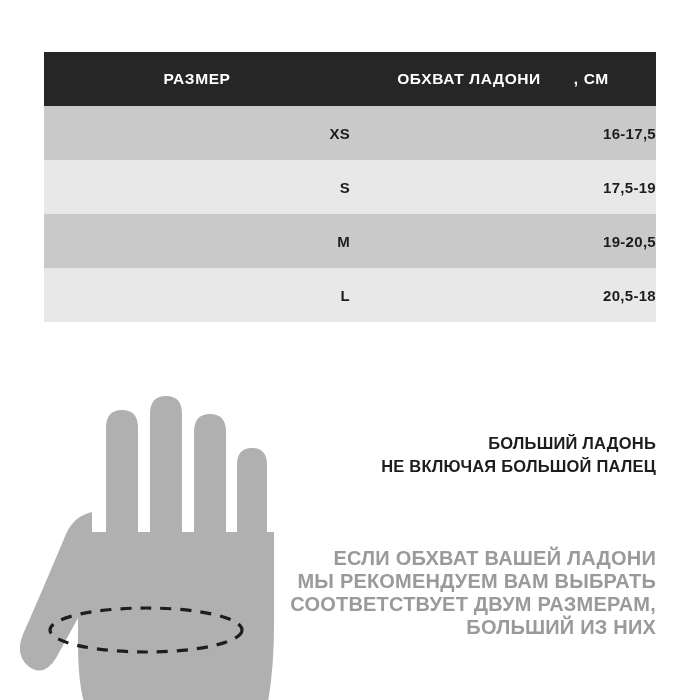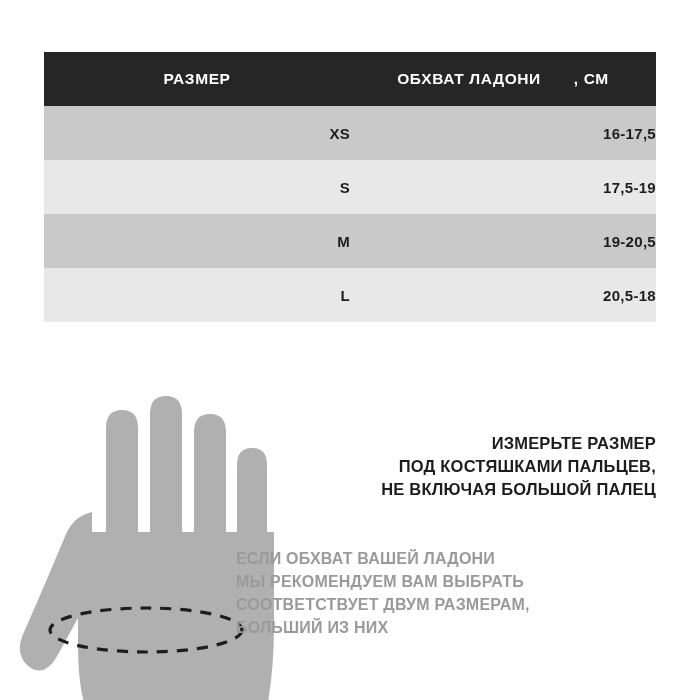--- a/index.html
+++ b/index.html
@@ -73,21 +73,22 @@
     line-height: 23px;
     font-weight: bold;
     color: #1d1d1d;
     letter-spacing: 0.2px;
   }
   .note-secondary {
     position: absolute;
     right: 44px;
     top: 547px;
     width: 420px;
-    font-size: 16px;
+    text-align: right;
+    font-size: 20px;
     line-height: 23px;
     font-weight: bold;
     color: #9a9a9a;
     letter-spacing: 0.2px;
   }
   .note-line { display: block; }
 </style>
 </head>
 <body>
 
@@ -145,22 +146,21 @@
                  q6,-34 6,-78
                  l0,-92
                  l-182,0 z"></path>
       </g>
 
       <ellipse cx="146" cy="238" rx="96" ry="22" fill="none" stroke="#1d1d1d" stroke-width="3.2" stroke-dasharray="11 9" stroke-linecap="butt"></ellipse>
     </svg>
   </div>
 
   <div class="note-primary">
-    <span class="note-line">ИЗМЕРЬТЕ РАЗМЕР</span>
-    <span class="note-line">ПОД КОСТЯШКАМИ ПАЛЬЦЕВ,</span>
+    <span class="note-line">БОЛЬШИЙ ЛАДОНЬ</span>
     <span class="note-line">НЕ ВКЛЮЧАЯ БОЛЬШОЙ ПАЛЕЦ</span>
   </div>
 
   <div class="note-secondary">
     <span class="note-line">ЕСЛИ ОБХВАТ ВАШЕЙ ЛАДОНИ</span>
     <span class="note-line">МЫ РЕКОМЕНДУЕМ ВАМ ВЫБРАТЬ</span>
     <span class="note-line">СООТВЕТСТВУЕТ ДВУМ РАЗМЕРАМ,</span>
     <span class="note-line">БОЛЬШИЙ ИЗ НИХ</span>
   </div>
 

